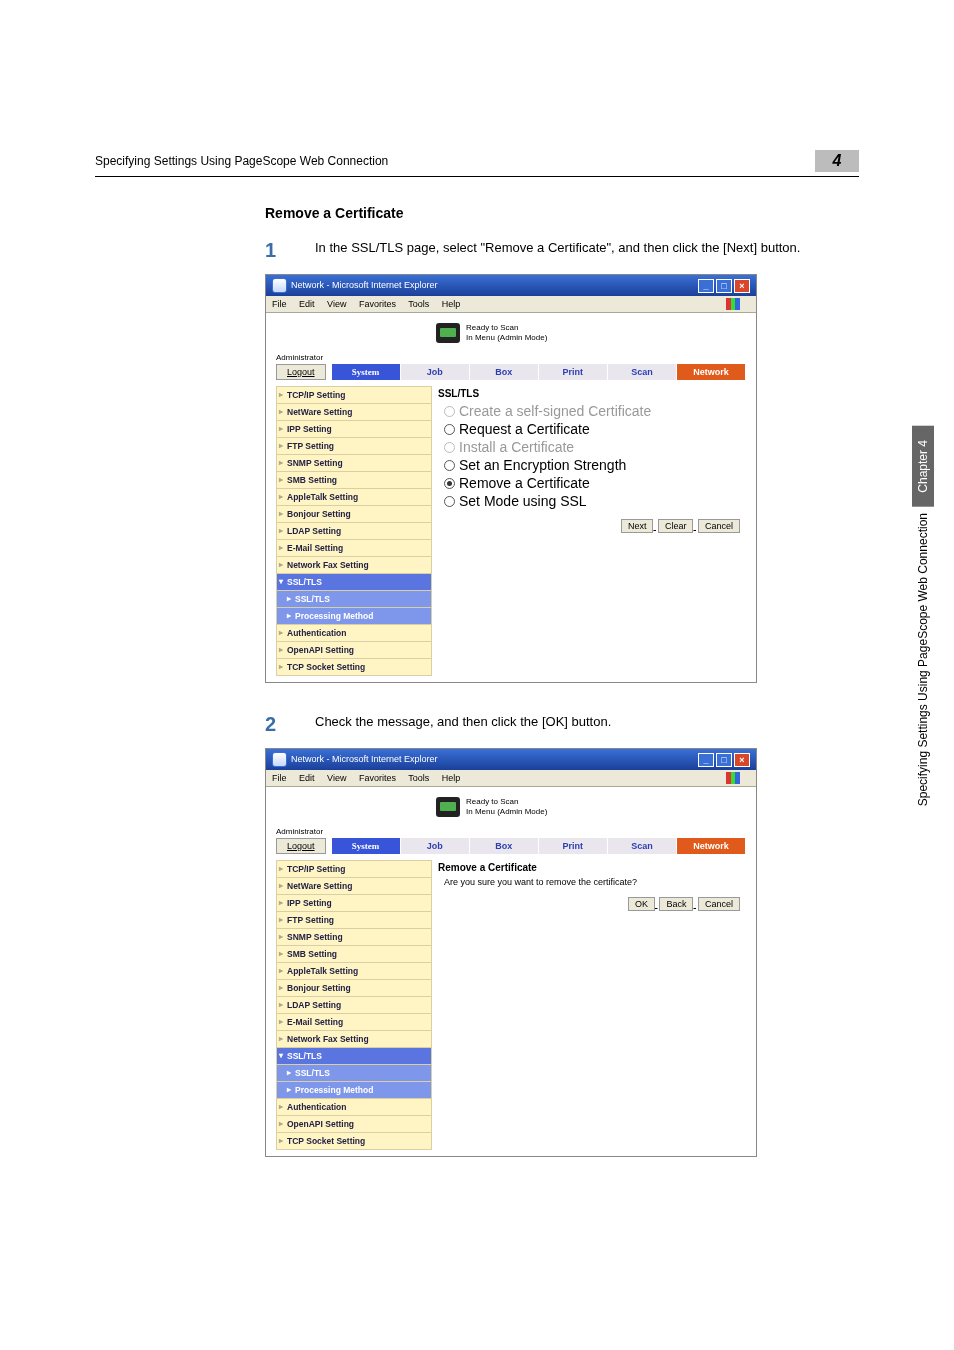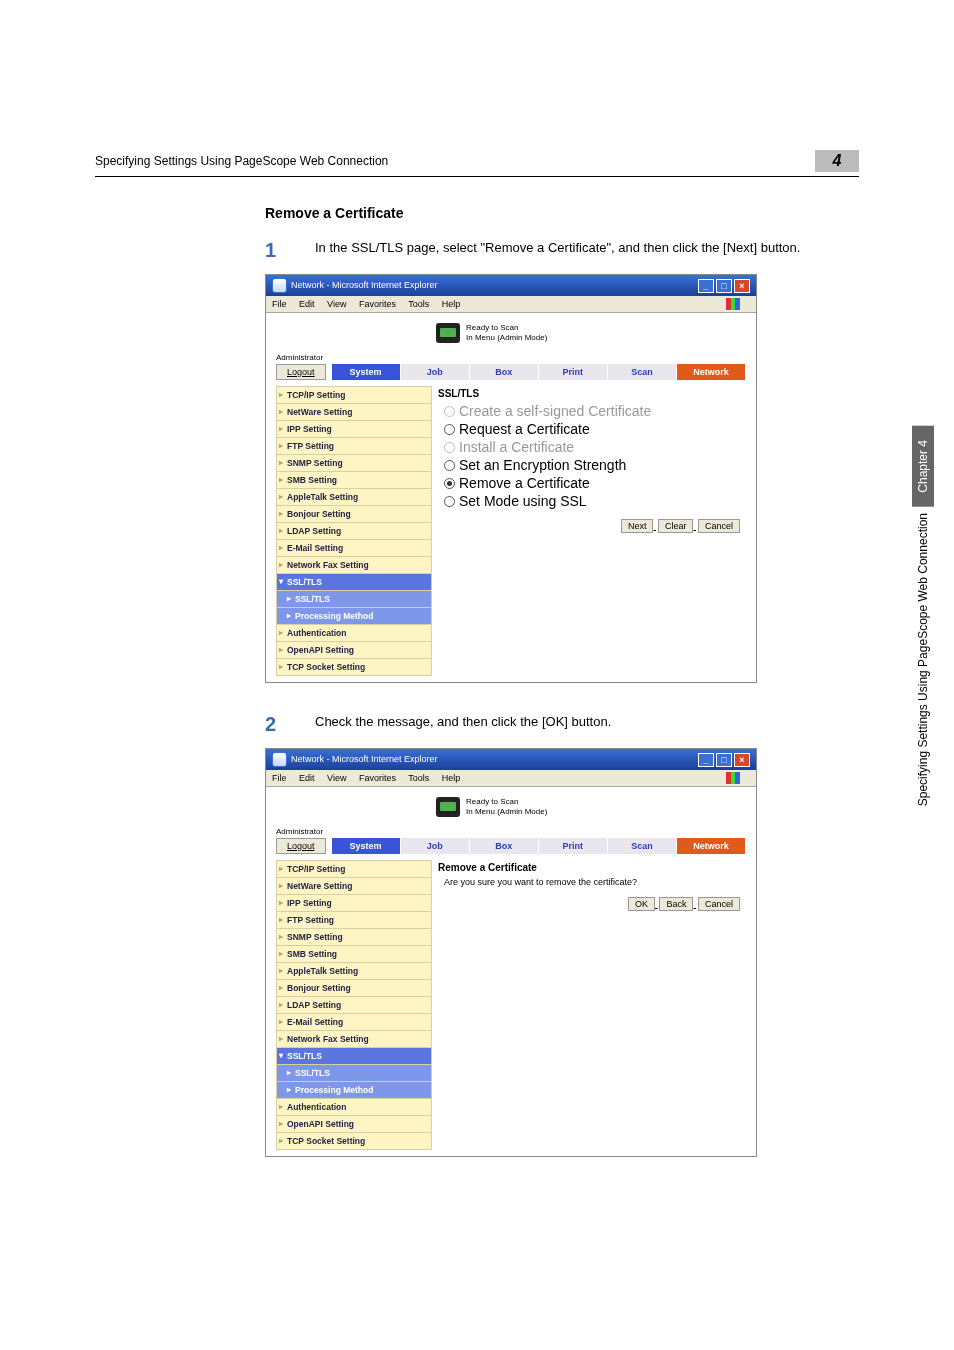--- a/index.html
+++ b/index.html
@@ -23,21 +23,21 @@
   .menubar span{ margin-right:10px; }
   .appbody { background:#fff; padding:10px 10px 6px 10px; position:relative;}
   .header-area { display:flex; align-items:center; margin-bottom:10px; margin-left:160px;}
   .printer-icon { width:24px; height:20px; background:#222; border-radius:3px; margin-right:6px; position:relative;}
   .printer-icon:before{content:"";position:absolute;top:5px;left:4px;width:16px;height:9px;background:#4fb04f;border-radius:1px;}
   .status-lines { line-height:10px; font-size:8px;}
   .admin-label { font-size:8px; margin:4px 0 2px 0;}
   .ctrlrow { display:flex; flex-wrap:nowrap;}
   .logout-btn { background:#ece9d8; border:1px solid #999; font-size:9px; padding:1px 10px; margin-right:6px;text-decoration:underline;}
   .tab { flex:1; text-align:center; padding:3px 0; font-size:9px; font-weight:bold; color:#2c3eb0; background:#e9e6ee; border-right:1px solid #fff;}
-  .tab.system{ background:#3854d9; color:#fff;}
+  .tab.system{ background:#3854d9; color:#fff;font-family:Liberation Serif, serif;}
   .tab.network{ background:#e05a1c; color:#fff;}
   .main-split { display:flex; margin-top:6px;}
   .sidebar { width:156px; background:#fff;}
   .side-item { background:#fff4c4; border:1px solid #d9cfa2; border-top:none; padding:3px 20px 3px 10px; font-size:8.5px; font-weight:bold; color:#224; position:relative;}
   .side-item:first-child{border-top:1px solid #d9cfa2;}
   .side-item:before{content:"▸"; color:#aa8; position:absolute; left:2px; font-size:8px;}
   .side-item.blue { background:#5a74e0; color:#fff;}
   .side-item.blue:before{content:"▾"; color:#fff;}
   .side-item.sub { background:#7f97ea; color:#fff; padding-left:18px;}
   .side-item.sub:before{content:"▸"; color:#fff; left:10px;}

